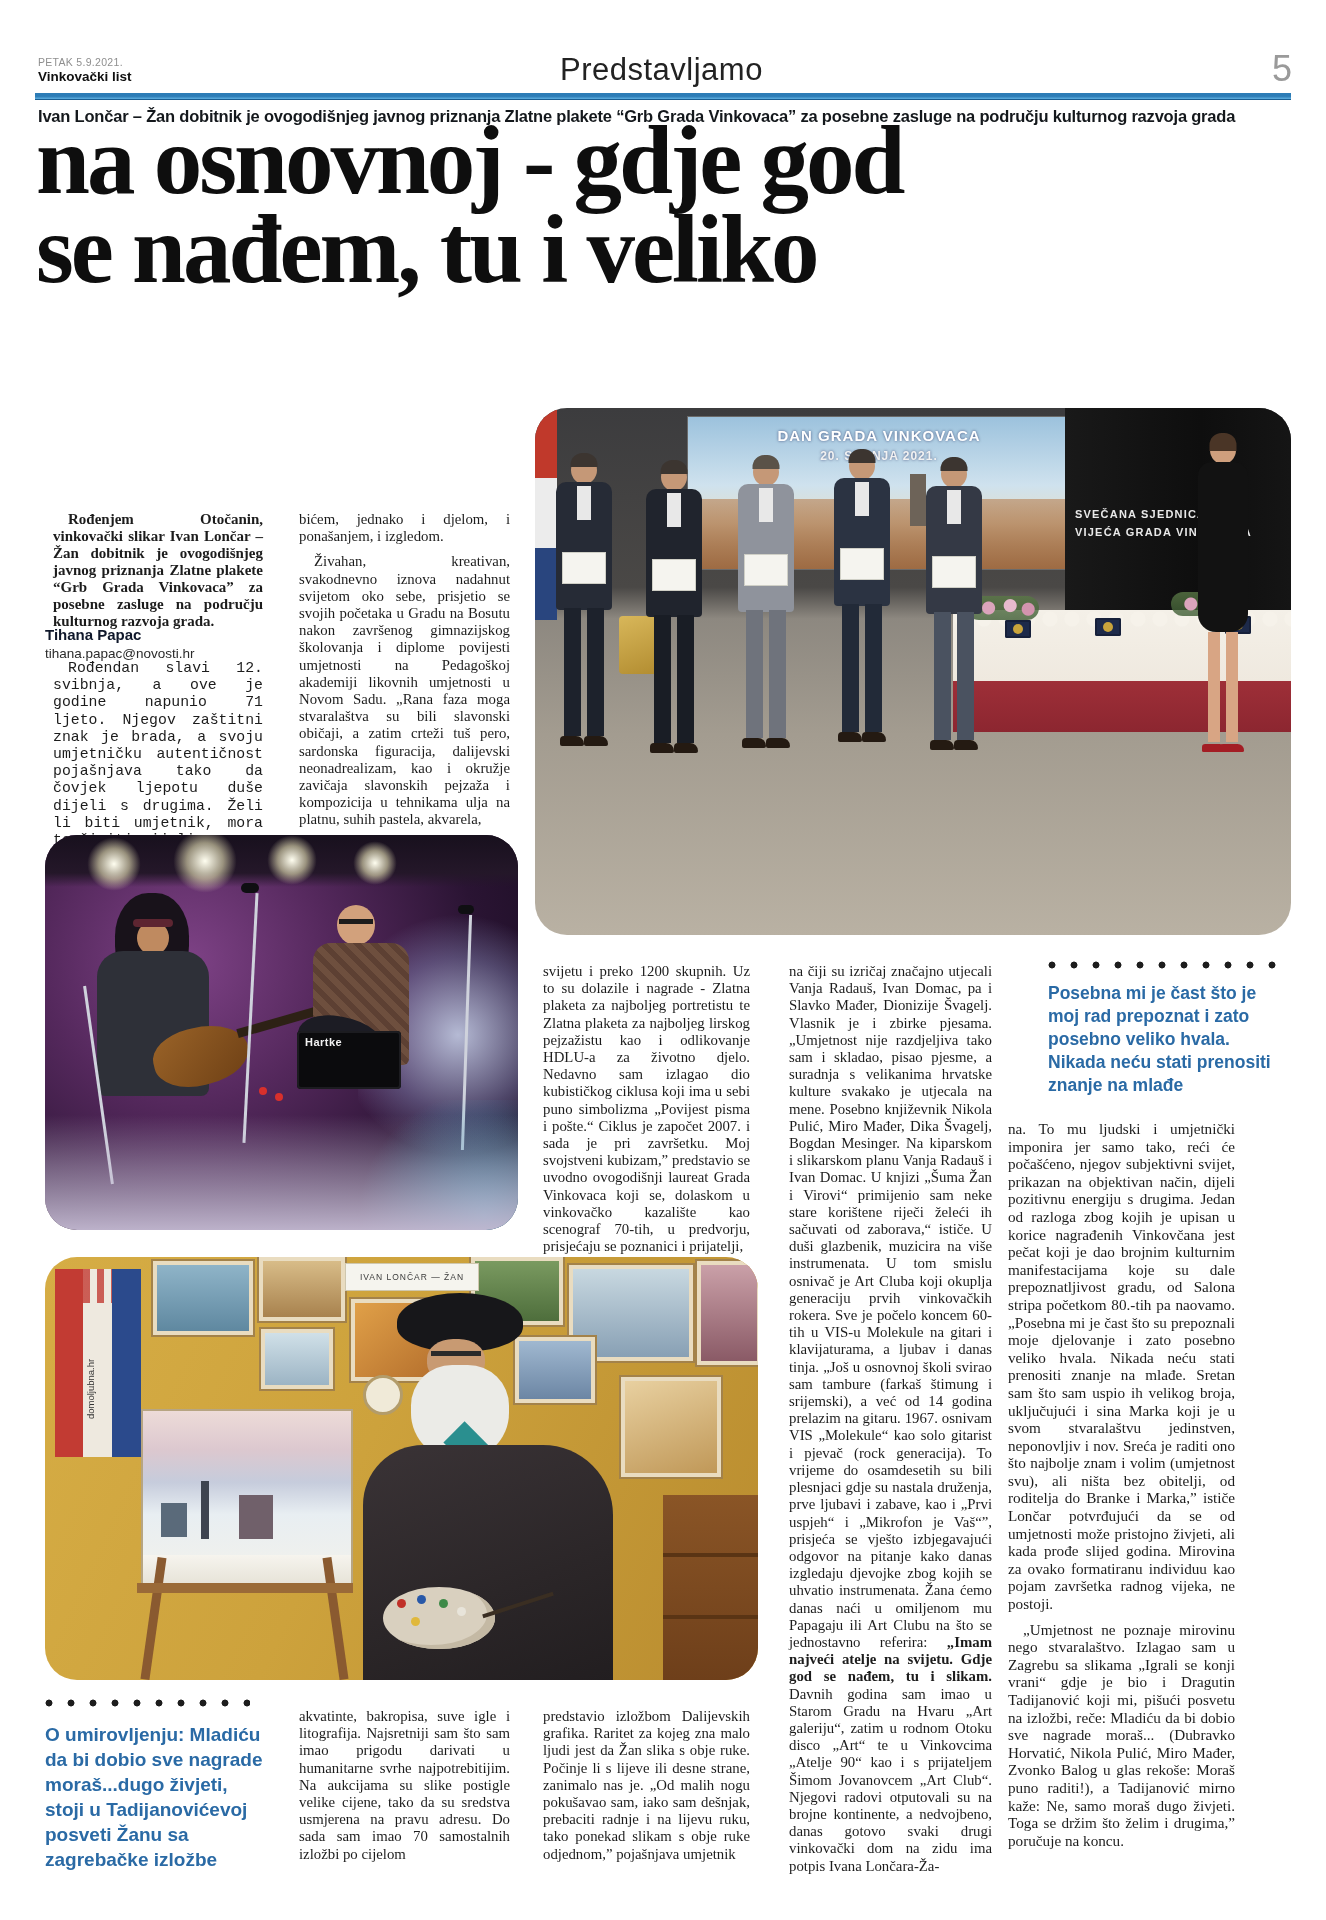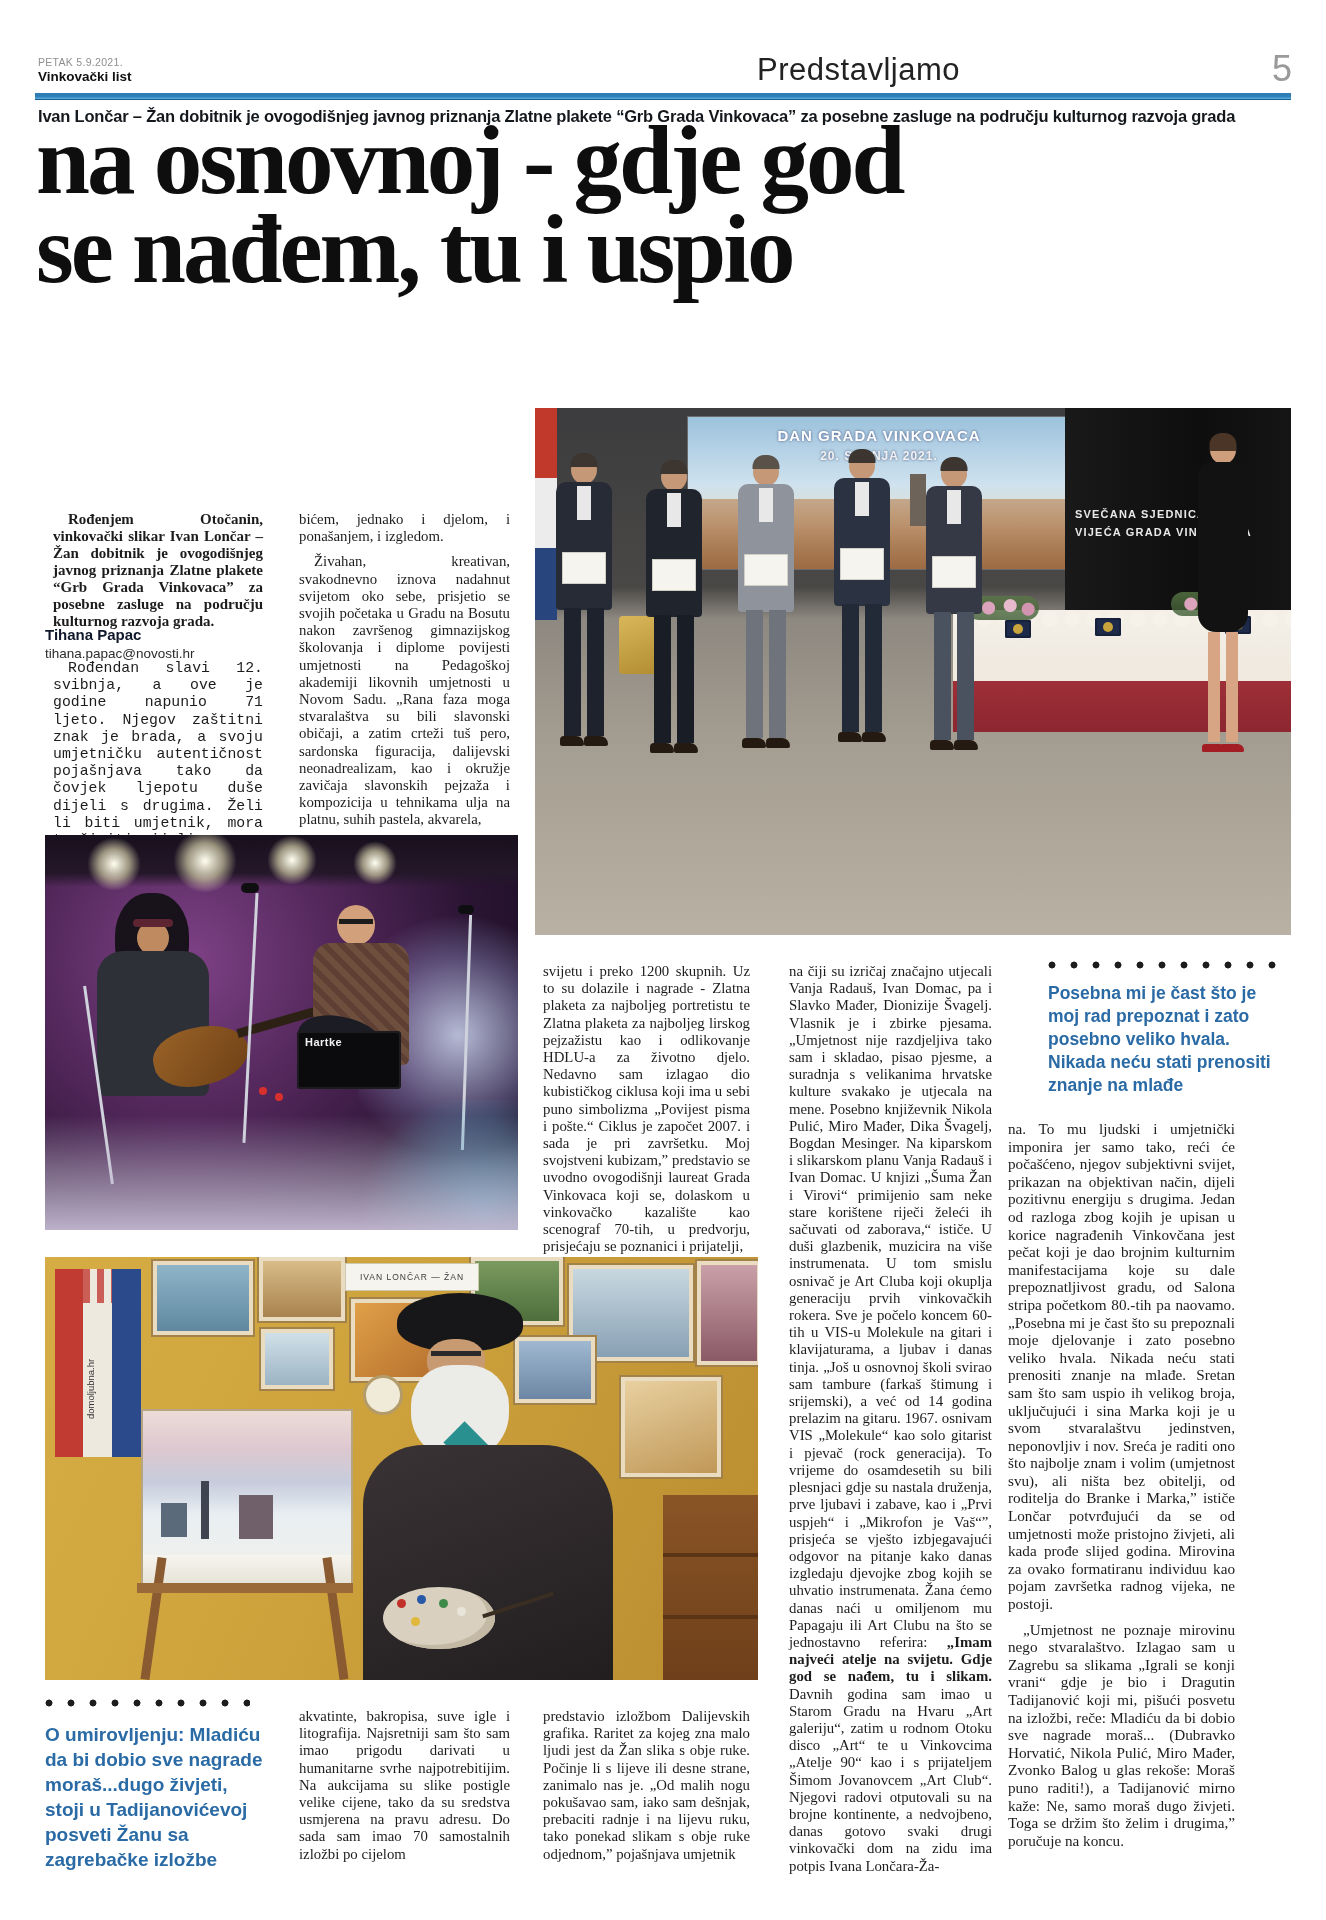--- a/index.html
+++ b/index.html
@@ -2,21 +2,21 @@
 <html lang="hr"><head>
 <meta charset="utf-8">
 <style>
   html,body{margin:0;padding:0;background:#ffffff;}
   .page{position:relative;width:1326px;height:1920px;background:#fff;overflow:hidden;
         font-family:"Liberation Serif",serif;color:#1b1b1b;}
   .sans{font-family:"Liberation Sans",sans-serif;}
   
   .hdr-date{position:absolute;left:38px;top:56px;font-size:10.5px;color:#8f8f8f;letter-spacing:.3px;}
   .hdr-masthead{position:absolute;left:38px;top:69px;font-size:13.5px;font-weight:bold;color:#101010;}
-  .hdr-section{position:absolute;left:560px;top:52px;width:400px;text-align:right;
+  .hdr-section{position:absolute;left:560px;top:52px;width:400px;text-align:left;
                font-size:31px;color:#222;letter-spacing:.5px;}
   .hdr-pagenum{position:absolute;right:34px;top:48px;font-size:36px;color:#9a9a9a;}
   .hdr-rule{position:absolute;left:35px;top:93px;width:1256px;height:6px;
             background:linear-gradient(180deg,#2c7cb6 0%,#2c7cb6 55%,#5fb0e0 100%);
             border-bottom:1px solid #1a5e92;}
   .kicker{position:absolute;left:38px;top:107px;width:1253px;font-size:16.5px;font-weight:bold;
           color:#14181c;letter-spacing:-.2px;}
   
   .headline{position:absolute;left:36px;top:116px;width:1262px;font-weight:bold;color:#0e0e0e;
             font-size:97px;line-height:89px;letter-spacing:-3px;}
@@ -24,21 +24,21 @@
   .bcol{position:absolute;text-align:justify;font-size:14.8px;line-height:17.2px;color:#1c1c1c;}
   .bcol p{margin:8px;}
   .bcol p.ind{text-indent:15px;}
   .lead{font-weight:bold;font-size:15px;line-height:17px;}
   .byline-name{position:absolute;left:45px;top:626px;font-size:15px;font-weight:bold;color:#0f172a;}
   .byline-mail{position:absolute;left:45px;top:646px;font-size:13.5px;color:#2b2b2b;}
   .quote{position:absolute;font-family:"Liberation Sans",sans-serif;font-weight:bold;color:#2a6aa5;}
   .dots{position:absolute;height:8px;background-image:radial-gradient(circle at 4px 4px,#1d1d1d 3.1px,rgba(0,0,0,0) 3.8px);
         background-size:22px 8px;background-repeat:repeat-x;}
   
-  .photo{position:absolute;overflow:hidden;}
+  .photo{position:absolute;overflow:hidden;border-radius:32px;}
   .abs{position:absolute;}
   
   .stage{left:535px;top:408px;width:756px;height:527px;
          background:linear-gradient(180deg,#3c3c3e 0%,#4a4846 34%,#8d8880 40%,#a39c90 62%,#b9b1a3 100%);}
   .stage-screen{left:152px;top:8px;width:382px;height:152px;border:1px solid #6a6a6a;
          background:linear-gradient(180deg,#9cc2dd 0%,#cfe2ee 45%,#e3ddc8 70%,#c9b089 100%);}
   .stage-city{left:0;bottom:0;width:100%;height:46%;
          background:linear-gradient(180deg,rgba(180,120,70,.55),rgba(150,95,55,.85));}
   .stage-tower{left:58%;bottom:28%;width:16px;height:52px;background:#6d6358;}
   .screen-title{left:0;top:10px;width:100%;text-align:center;color:#fff;font-weight:bold;
@@ -122,21 +122,21 @@
   <div class="hdr-date sans">PETAK 5.9.2021.</div>
   <div class="hdr-masthead sans">Vinkovački list</div>
   <div class="hdr-section sans">Predstavljamo</div>
   <div class="hdr-pagenum sans">5</div>
   <div class="hdr-rule"></div>
 
   <div class="kicker sans">Ivan Lončar – Žan dobitnik je ovogodišnjeg javnog priznanja Zlatne plakete “Grb Grada Vinkovaca” za posebne zasluge na području kulturnog razvoja grada</div>
 
   <div class="headline">
     <div>na osnovnoj - gdje god</div>
-    <div>se nađem, tu i uspio</div>
+    <div>se nađem, tu i veliko</div>
   </div>
 
   <div class="bcol lead" style="left:45px;top:503px;width:226px;">
     <p class="ind">Rođenjem Otočanin, vinkovački slikar Ivan Lončar – Žan dobitnik je ovogodišnjeg javnog priznanja Zlatne plakete “Grb Grada Vinkovaca” za posebne zasluge na području kulturnog razvoja grada.</p>
   </div>
   <div class="byline-name sans">Tihana Papac</div>
   <div class="byline-mail sans">tihana.papac@novosti.hr</div>
   <div class="bcol" style="left:45px;top:652px;width:226px;font-family:Liberation Mono, monospace;">
     <p class="ind">Rođendan slavi 12. svibnja, a ove je godine napunio 71 ljeto. Njegov zaštitni znak je brada, a svoju umjetničku autentičnost pojašnjava tako da čovjek ljepotu duše dijeli s drugima. Želi li biti umjetnik, mora to činiti cijelim</p>
   </div>

